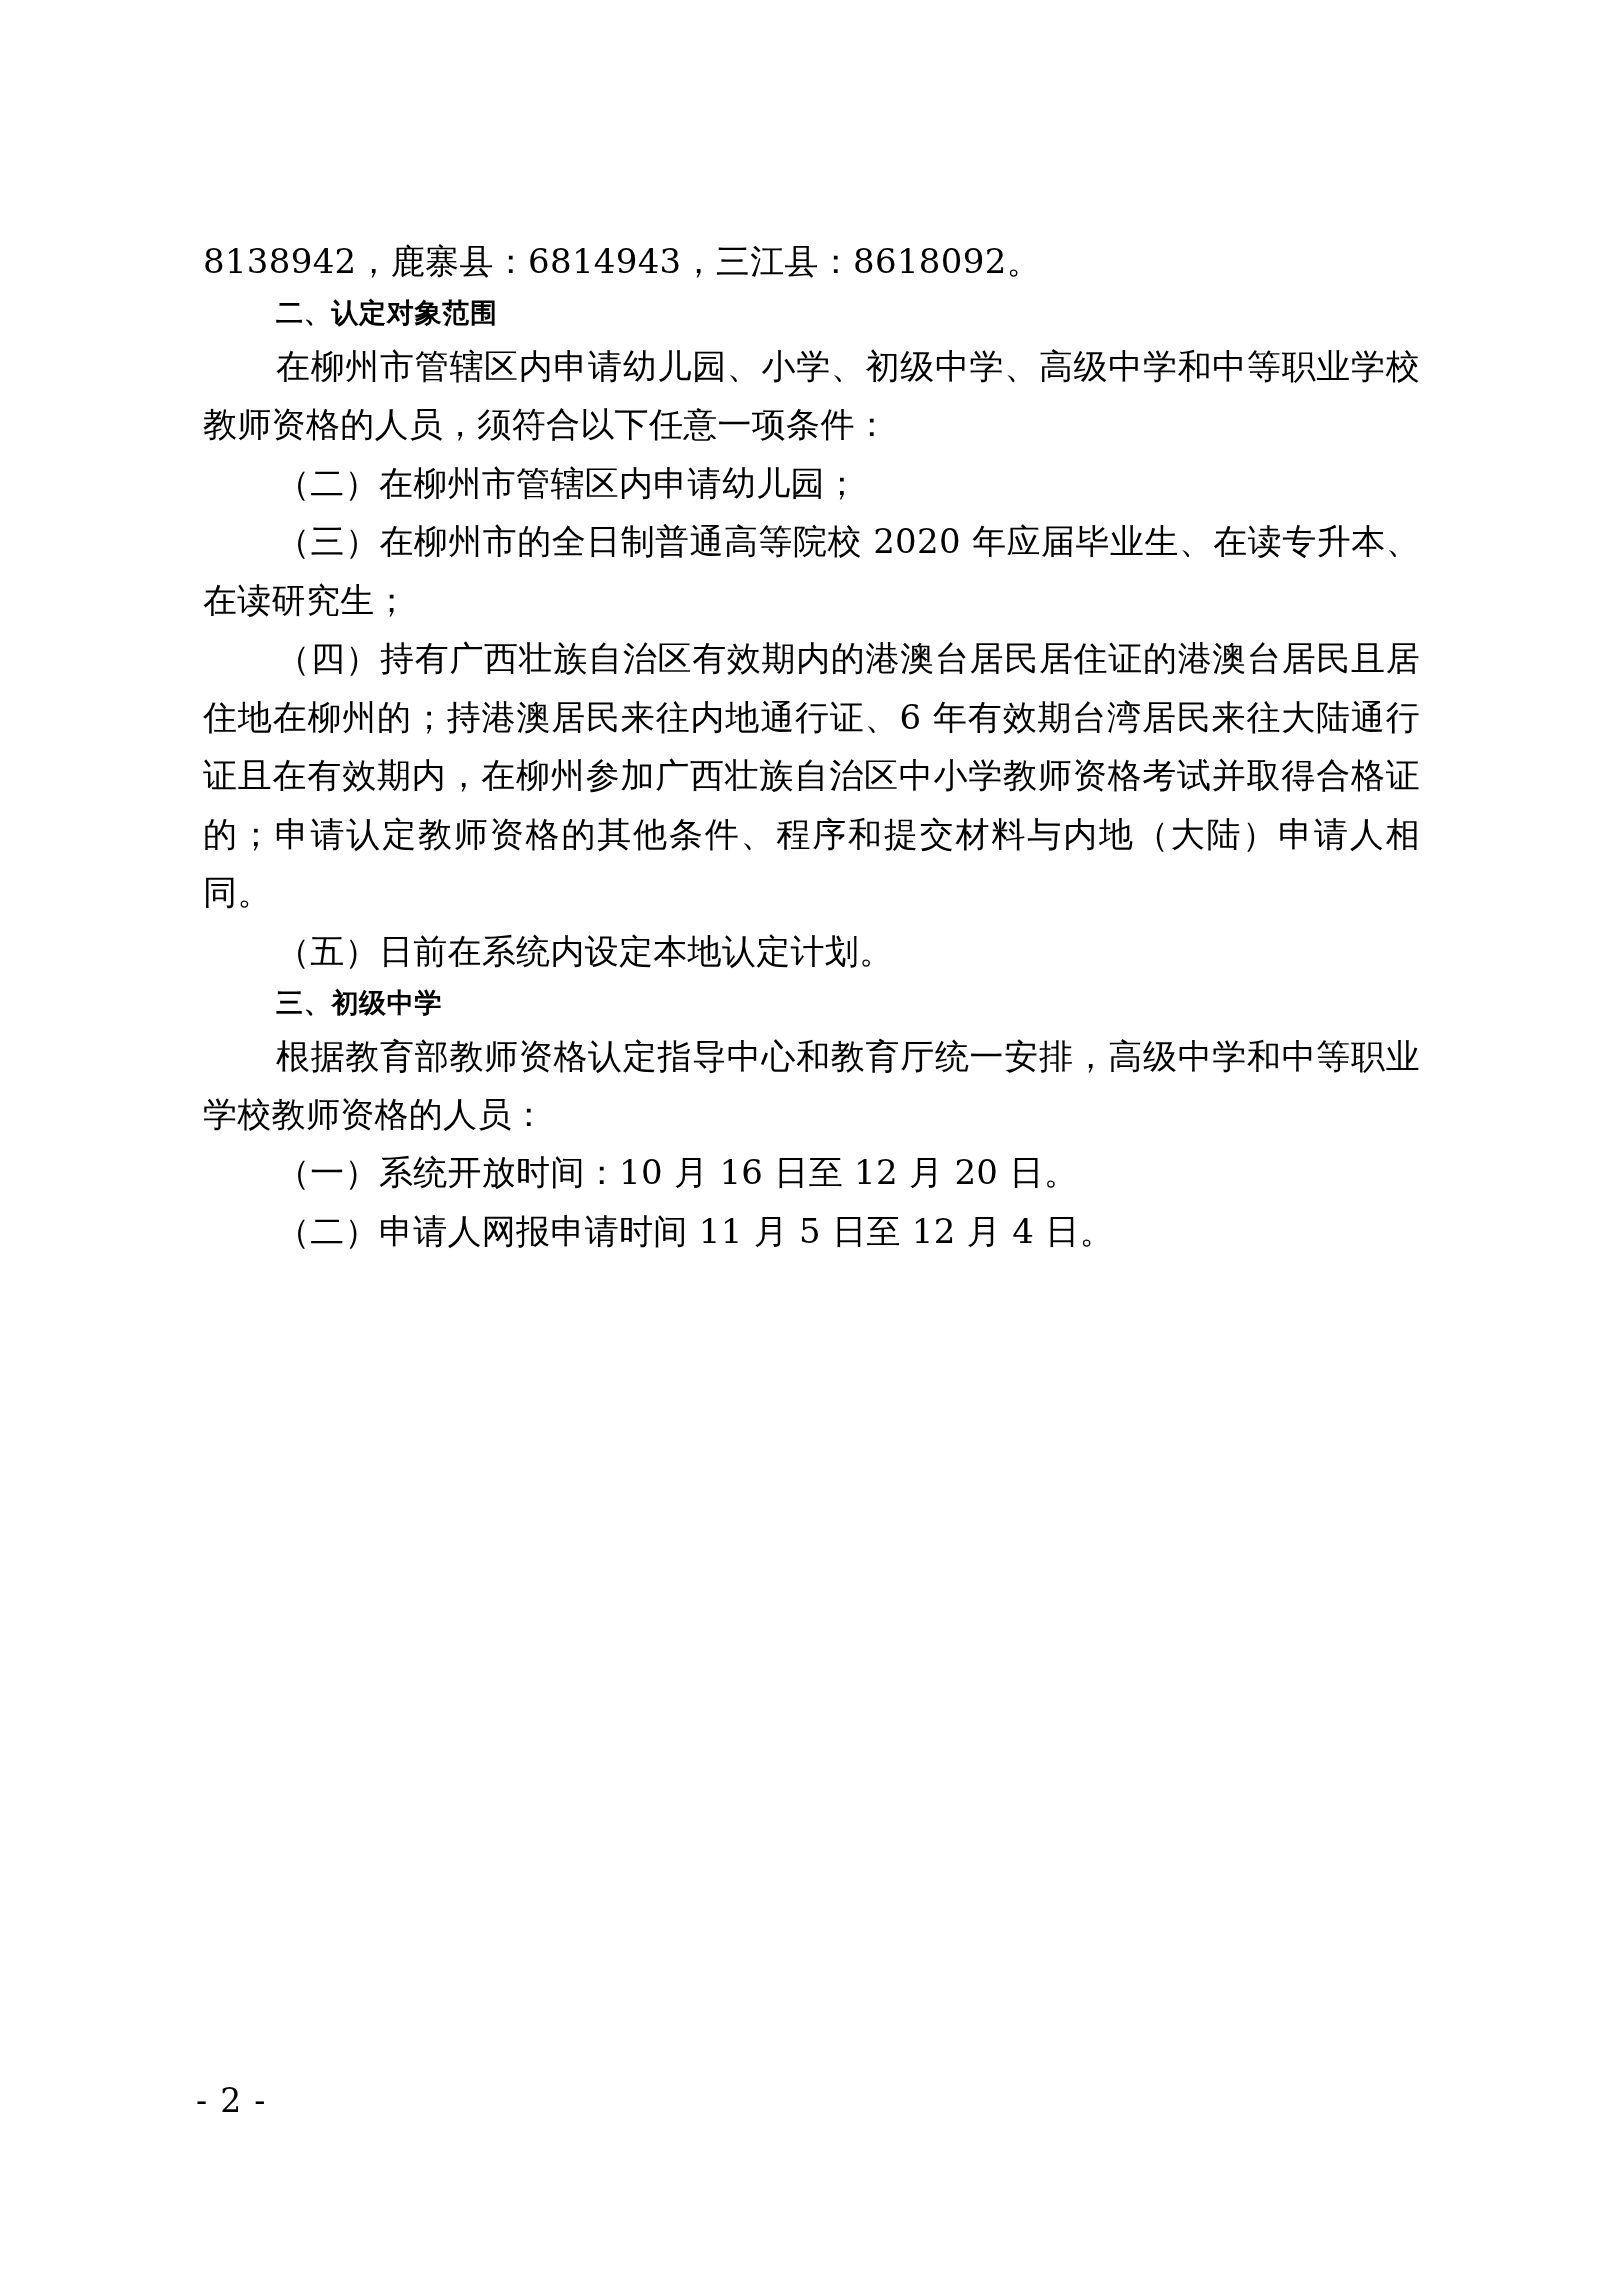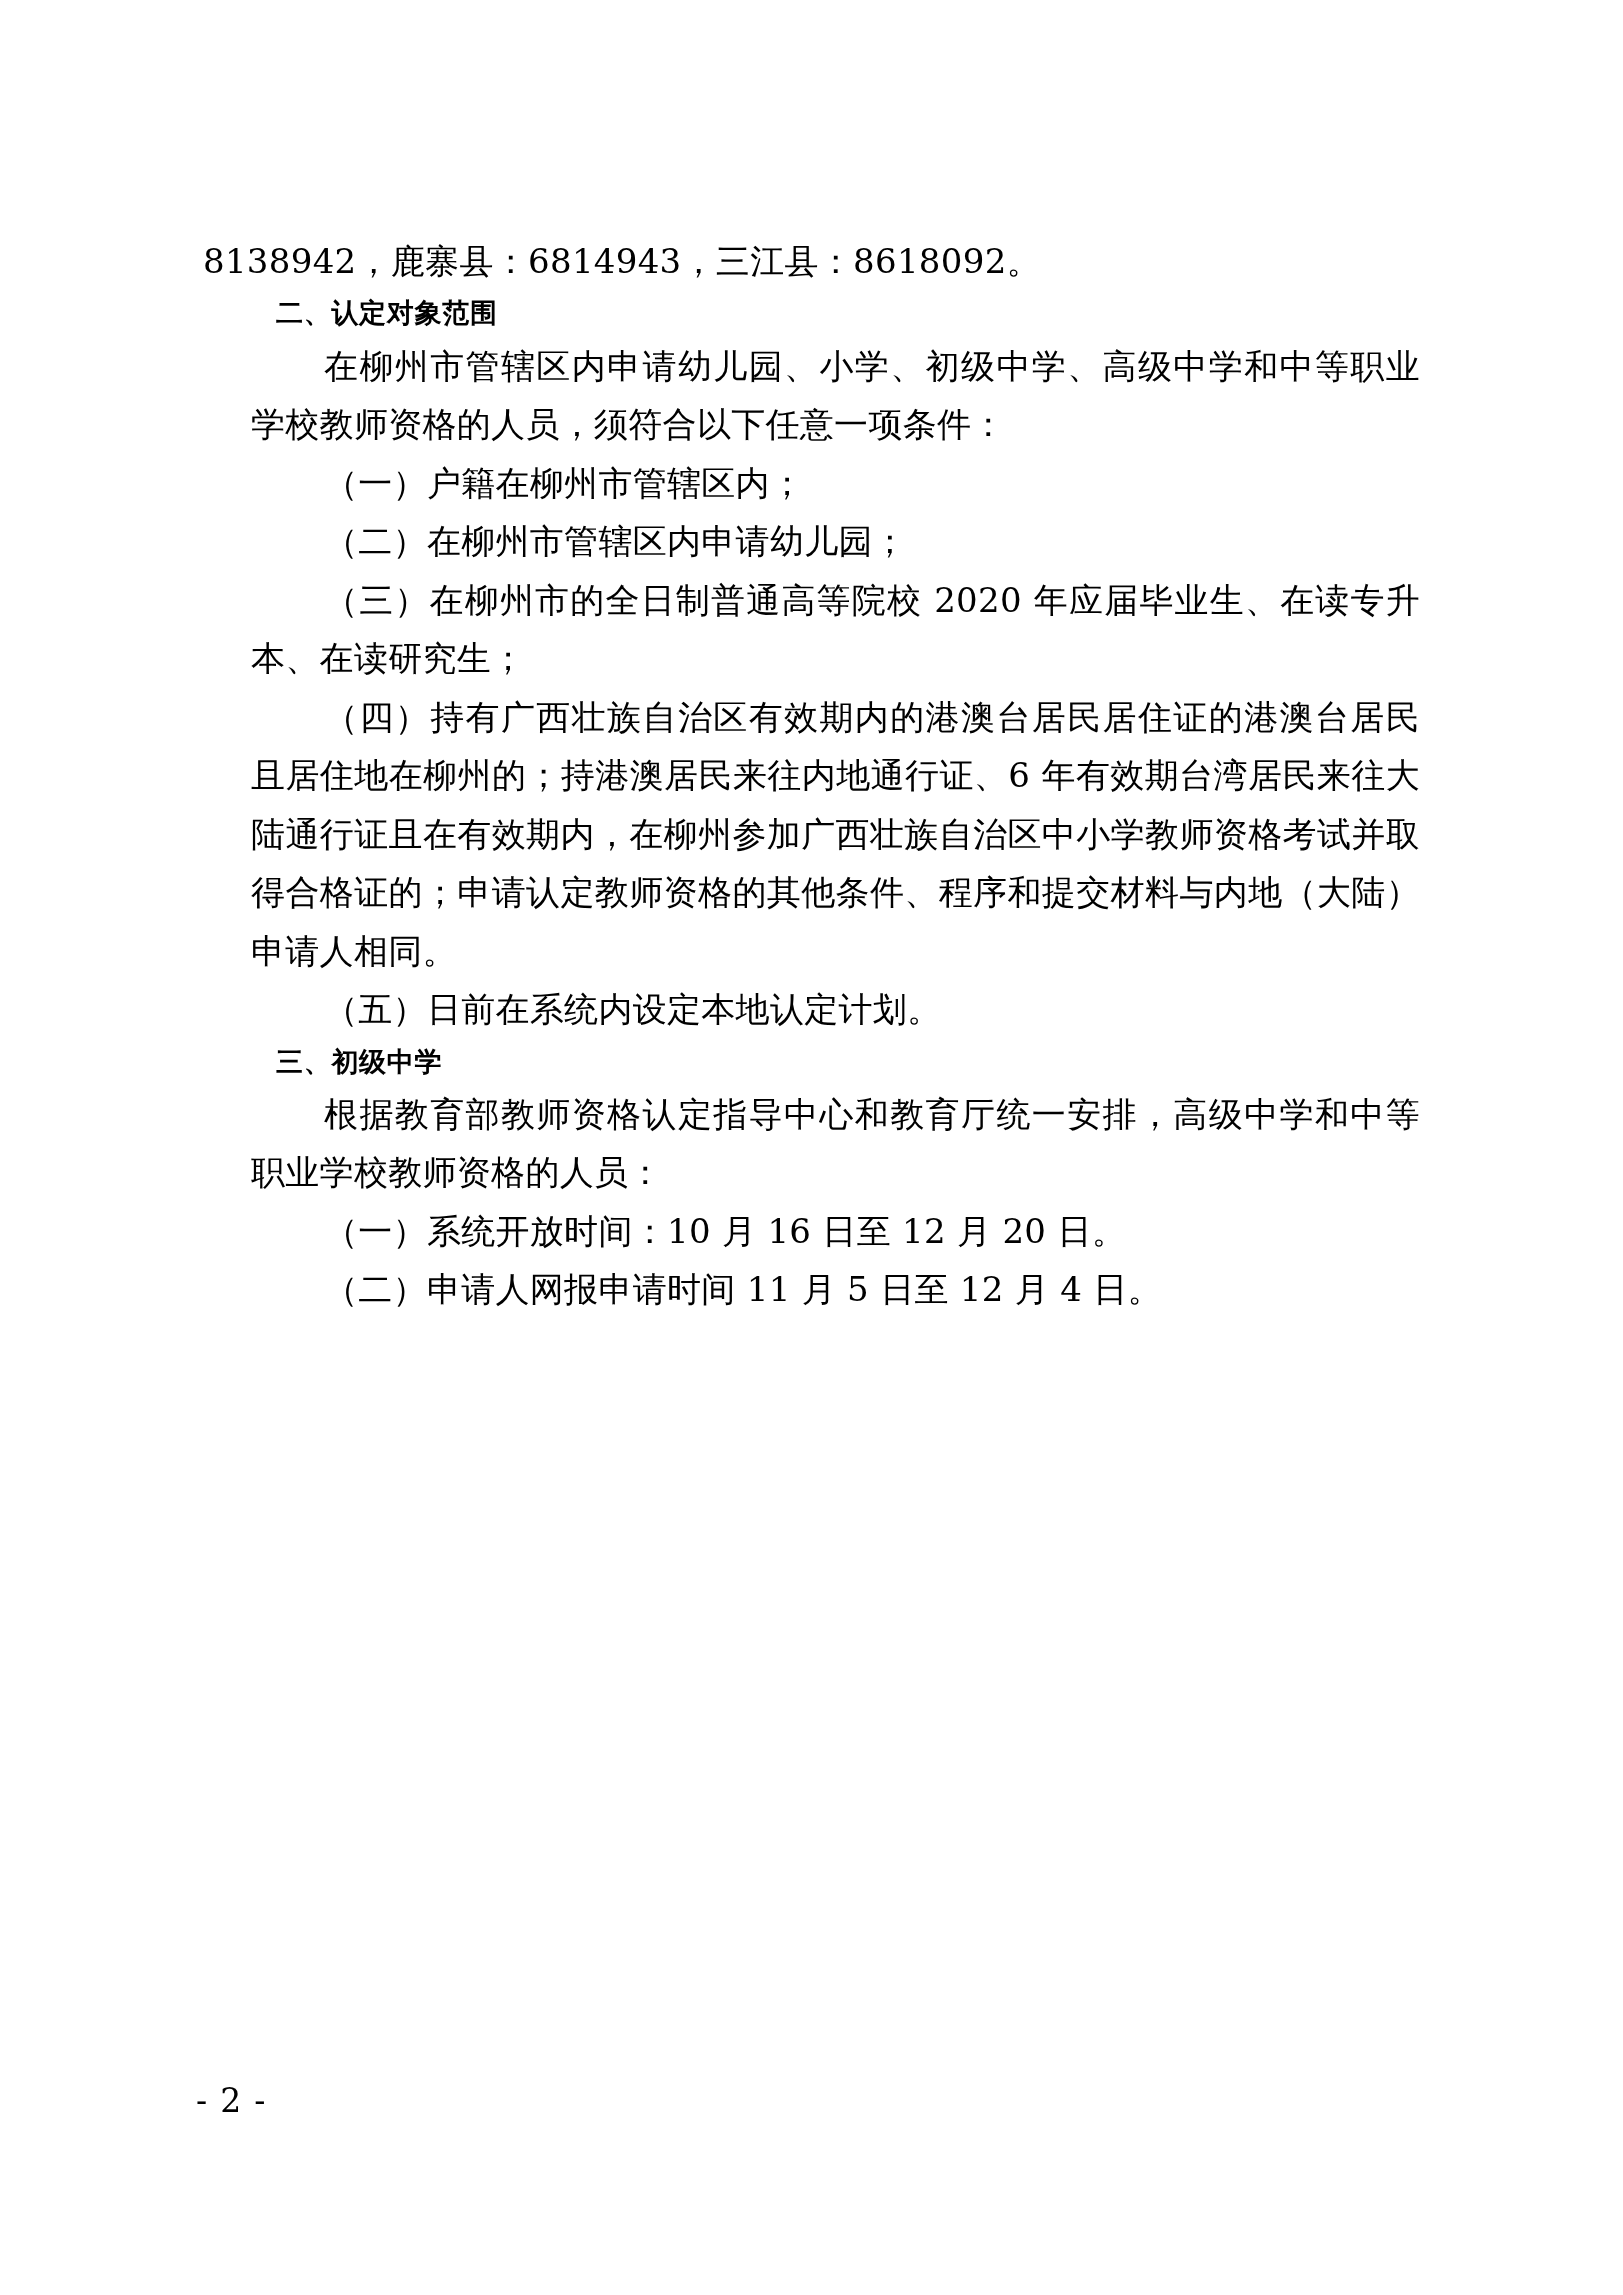--- a/index.html
+++ b/index.html
@@ -26,21 +26,20 @@
     font-size: 34px;
     line-height: 1.72;
     letter-spacing: 0.3px;
     text-align: justify;
     text-justify: inter-ideograph;
     margin: 0 0 0 0;
     white-space: pre-wrap;
   }
   .indent {
     text-indent: 73px;
-    margin-left: 48px;
   }
   .heading {
     font-size: 27px;
     font-weight: bold;
     line-height: 1.72;
     text-indent: 73px;
     margin: 0;
     letter-spacing: 0.7px;
   }
   .footer {
@@ -57,21 +56,20 @@
 
 <div class="page">
   <div class="content">
 
     <p class="para">8138942，鹿寨县：6814943，三江县：8618092。</p>
 
     <h2 class="heading">二、认定对象范围</h2>
 
     <p class="para indent">在柳州市管辖区内申请幼儿园、小学、初级中学、高级中学和中等职业学校教师资格的人员，须符合以下任意一项条件：</p>
 
-    <p class="para indent">（一）户籍在柳州市管辖区内；</p>
 
     <p class="para indent">（二）在柳州市管辖区内申请幼儿园；</p>
 
     <p class="para indent">（三）在柳州市的全日制普通高等院校 2020 年应届毕业生、在读专升本、在读研究生；</p>
 
     <p class="para indent">（四）持有广西壮族自治区有效期内的港澳台居民居住证的港澳台居民且居住地在柳州的；持港澳居民来往内地通行证、6 年有效期台湾居民来往大陆通行证且在有效期内，在柳州参加广西壮族自治区中小学教师资格考试并取得合格证的；申请认定教师资格的其他条件、程序和提交材料与内地（大陆）申请人相同。</p>
 
     <p class="para indent">（五）日前在系统内设定本地认定计划。</p>
 
     <h2 class="heading">三、初级中学</h2>

